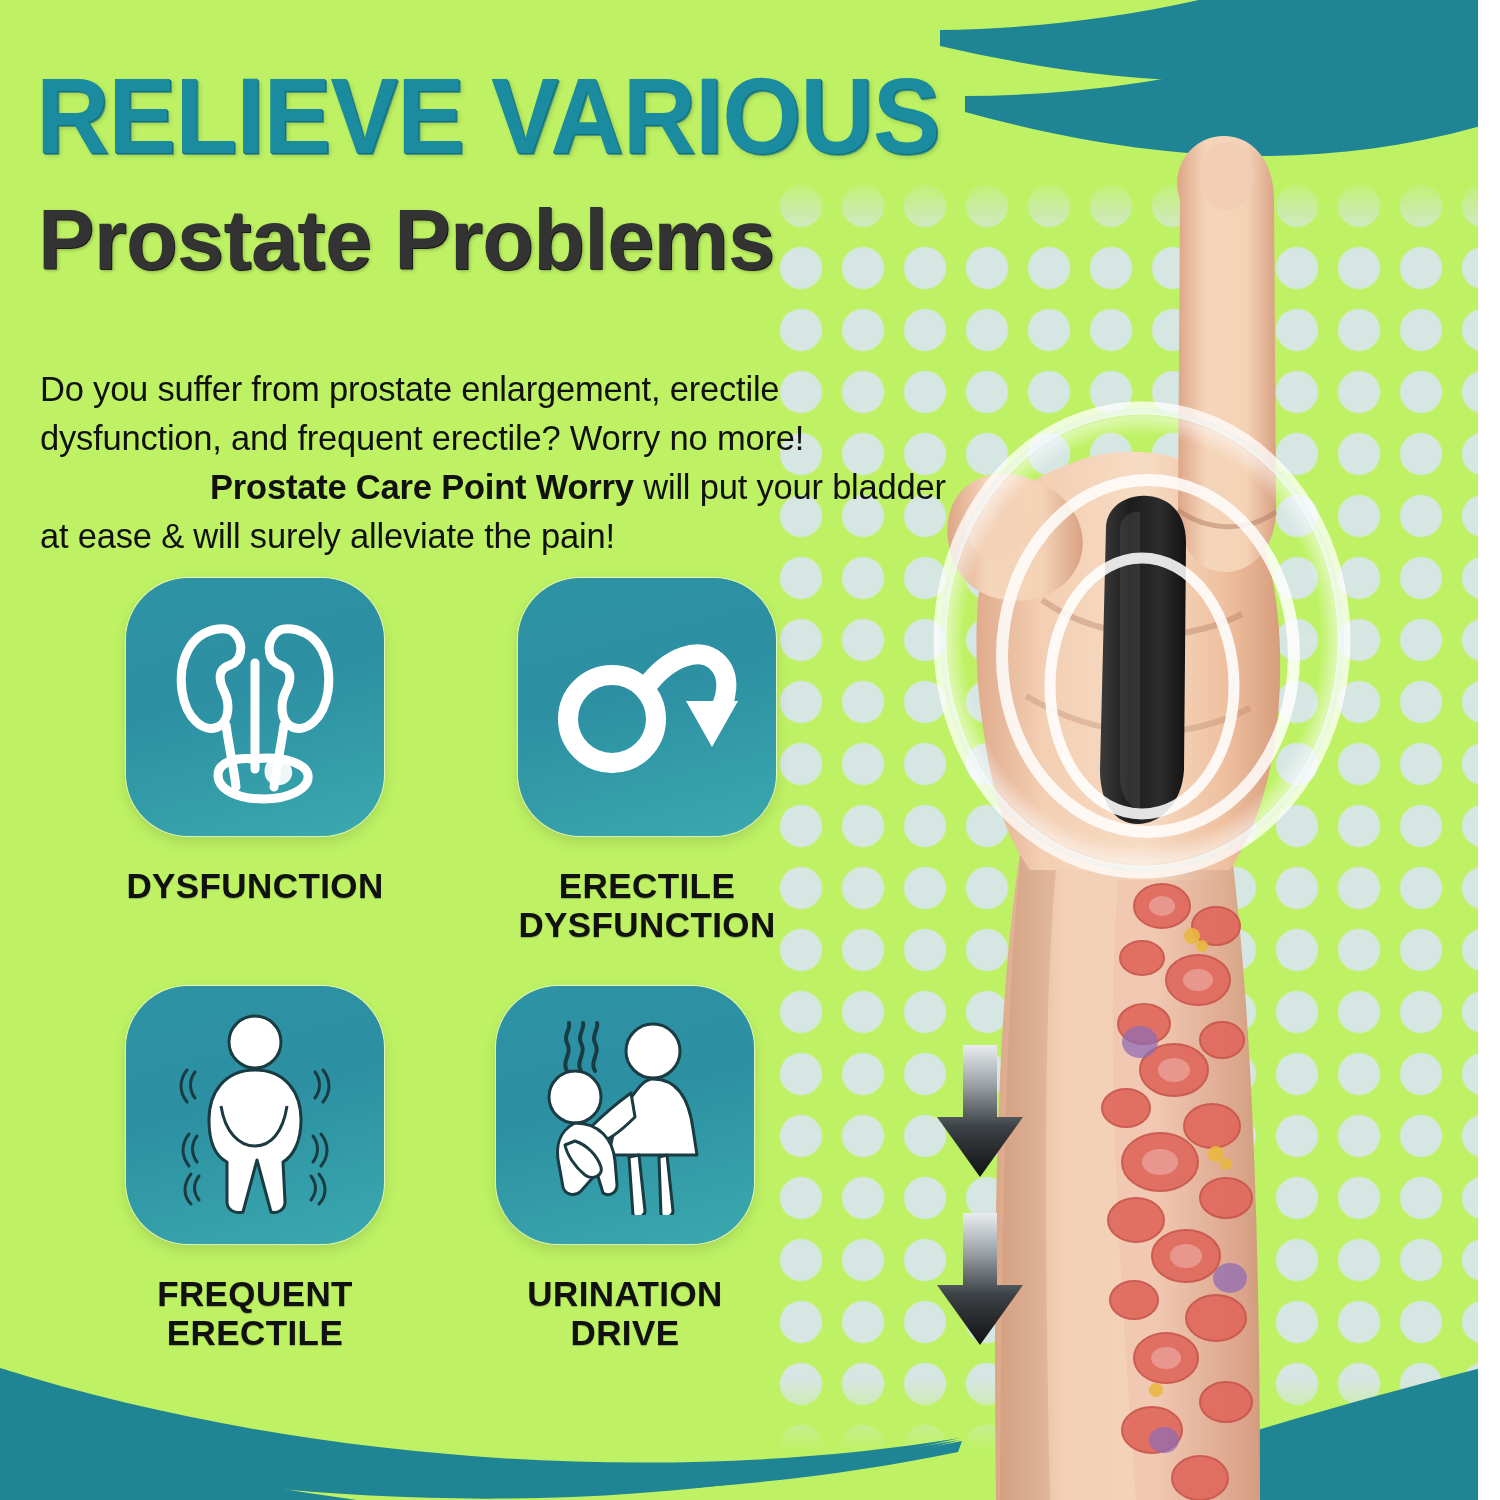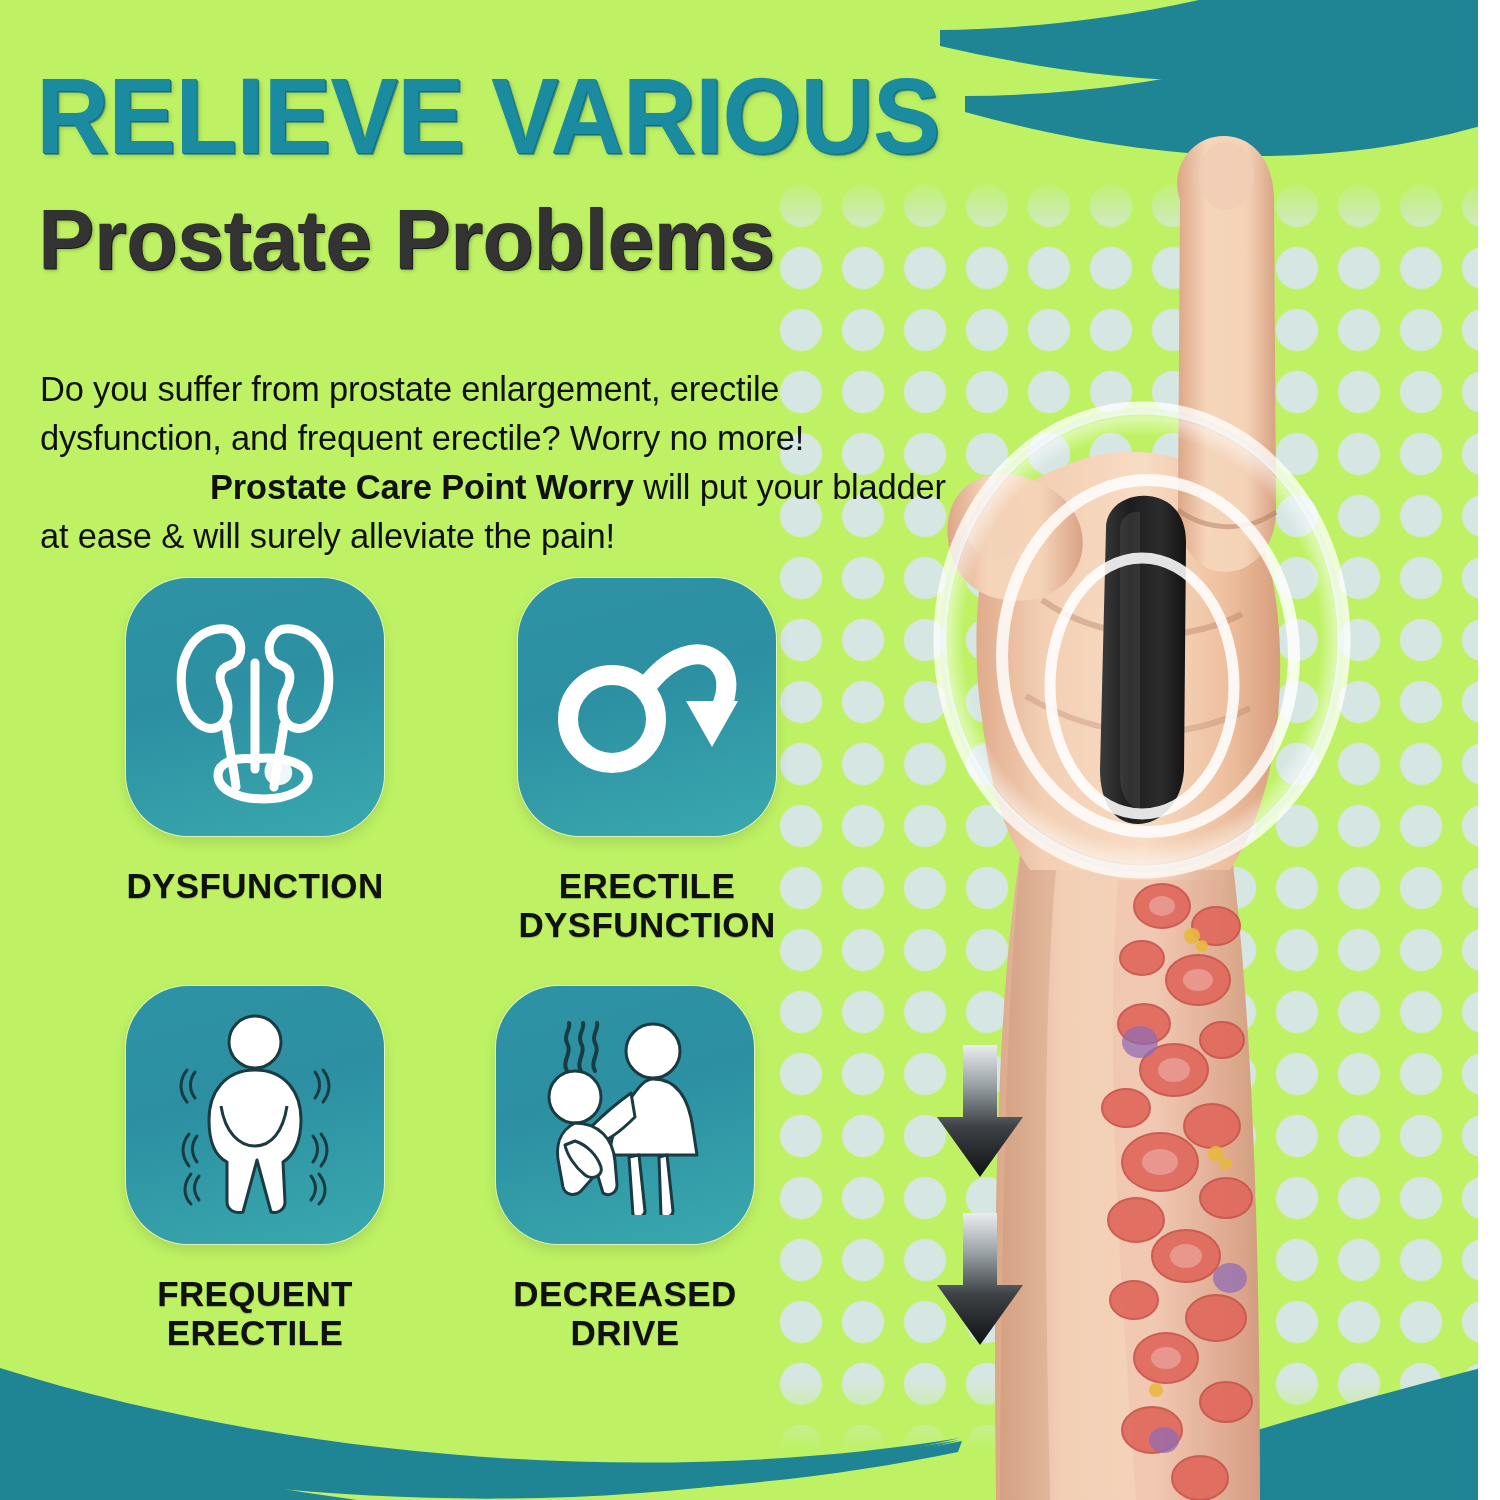--- a/index.html
+++ b/index.html
@@ -427,18 +427,18 @@
                      C 30,132 34,116 50,108 Z"></path>
             <path d="M 50,126 C 62,130 72,140 76,152 C 78,160 68,166 60,160 C 50,152 42,140 40,130 Z"></path>
           </g>
           <g fill="none" stroke="#1a3b42" stroke-width="4" stroke-linecap="round">
             <path d="M 42,56 C 36,46 48,38 42,28 C 38,20 46,14 44,8"></path>
             <path d="M 56,56 C 50,46 62,38 56,28 C 52,20 60,14 58,8"></path>
             <path d="M 70,56 C 64,46 76,38 70,28 C 66,20 74,14 72,8"></path>
           </g>
         </svg>
       </div>
-      <div class="tile-label">DECREASED
+      <div class="tile-label">URINATION
 DRIVE</div>
     </div>
   </div>
 
 </div>
 
 </body></html>

